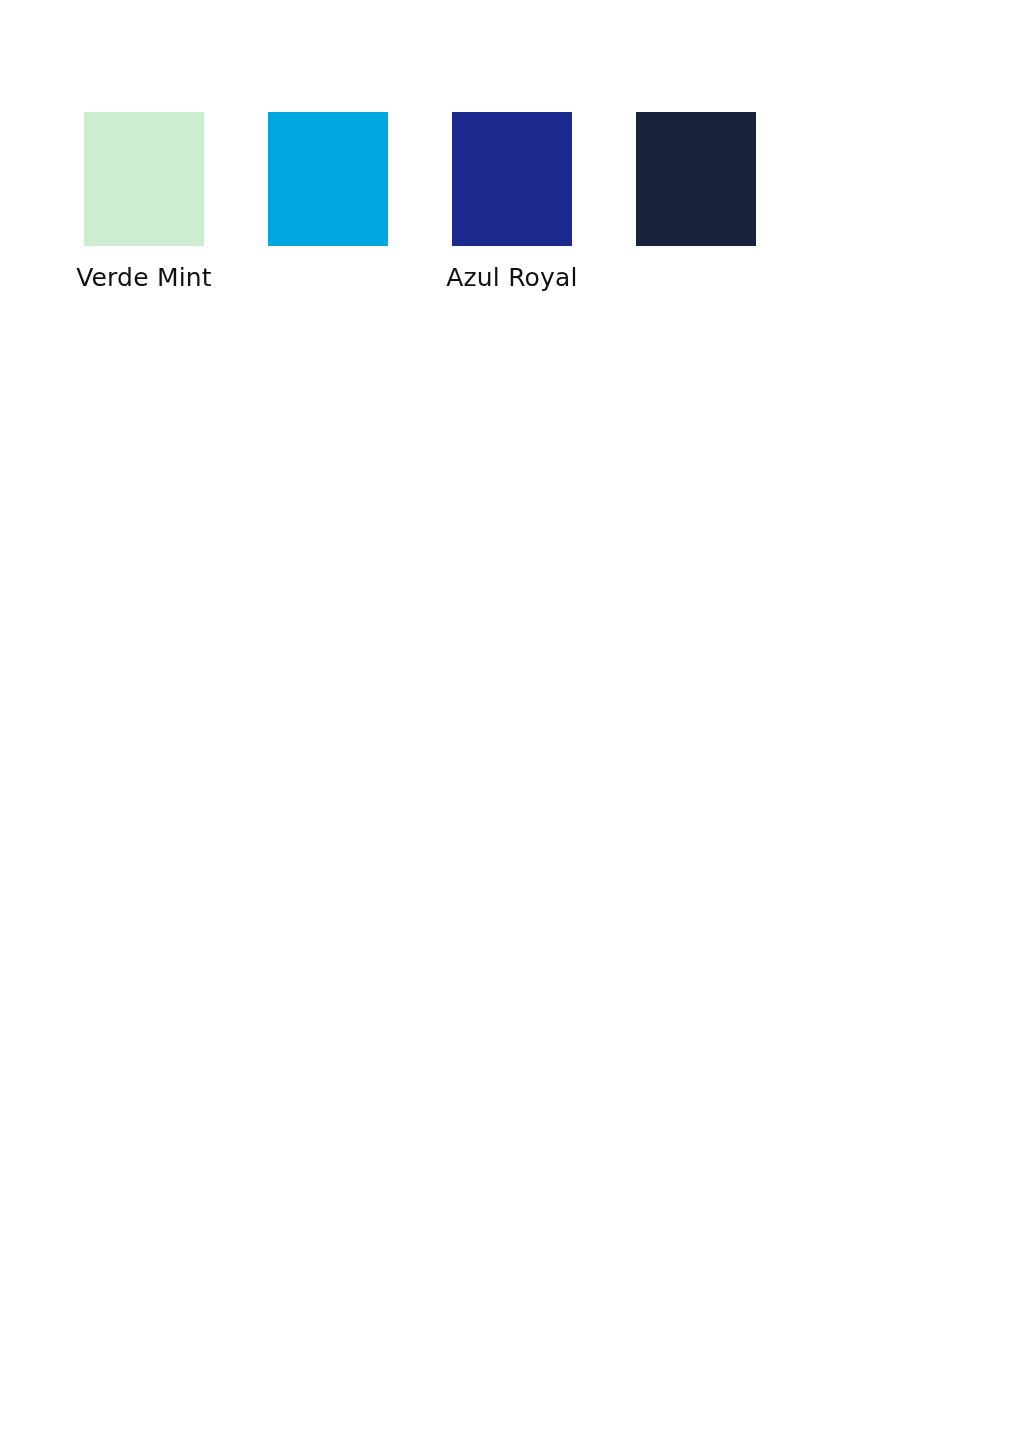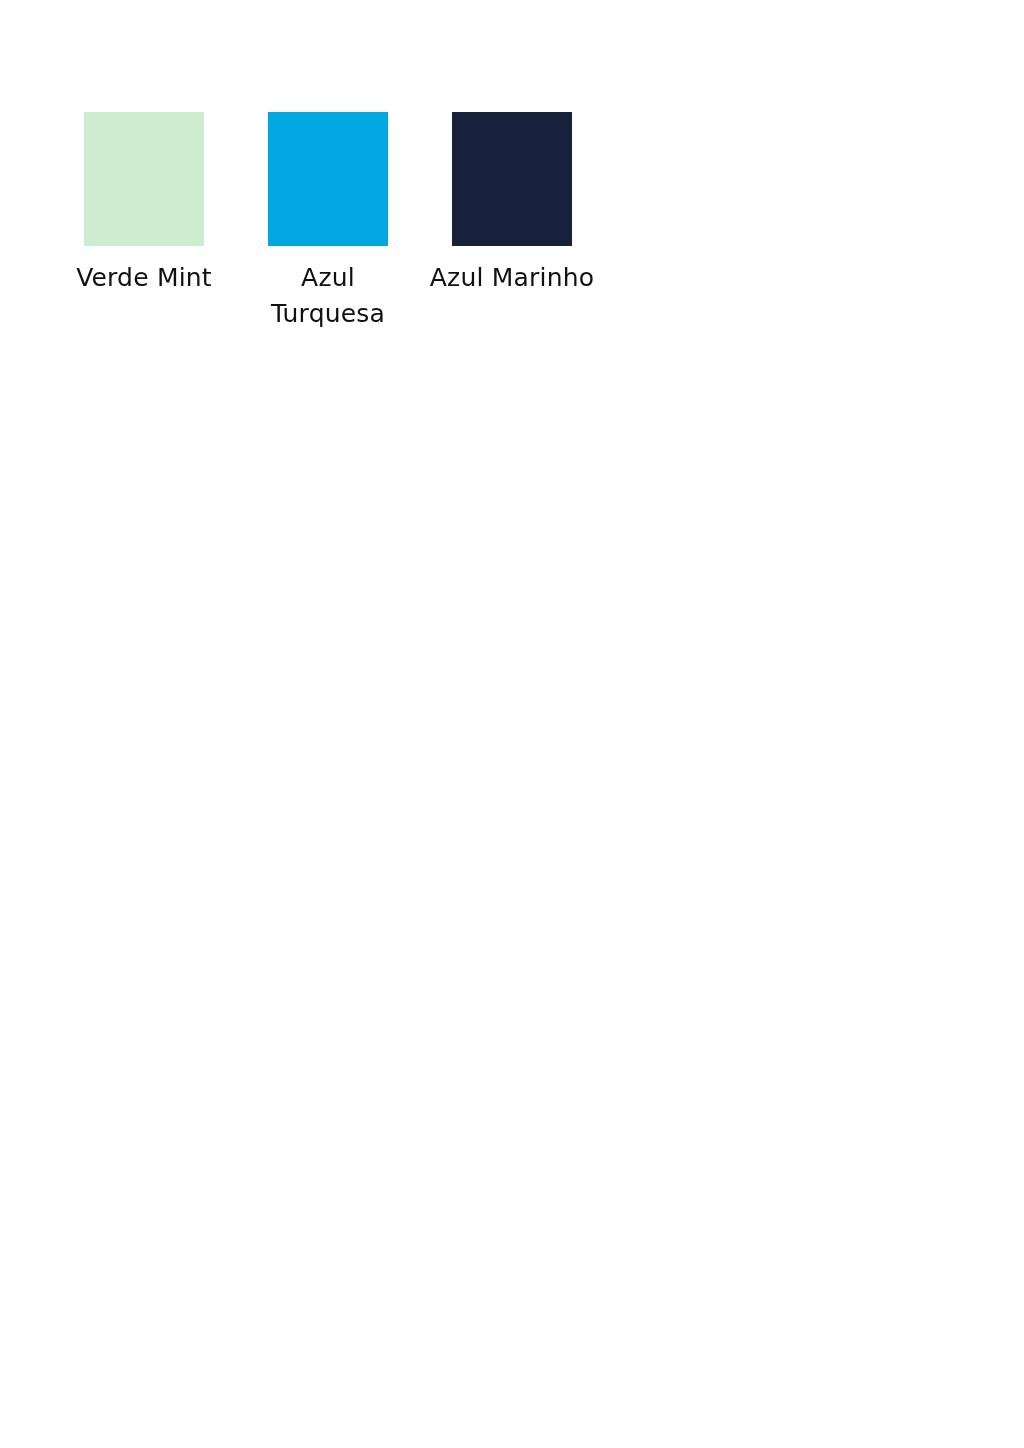--- a/index.html
+++ b/index.html
@@ -54,22 +54,24 @@
 <div class="swatch-row">
 
   <div class="swatch-cell">
     <span class="swatch-chip" style="background-color: rgb(205, 237, 208);"></span>
     <span class="swatch-label">Verde Mint</span>
   </div>
 
 
   <div class="swatch-cell">
     <span class="swatch-chip" style="background-color: rgb(0, 167, 225);"></span>
-    <span class="swatch-label">Azul Turquesa</span>
   </div>
 
+  <div class="swatch-cell">
+    <span class="swatch-chip" style="background-color: rgb(28, 42, 143);"></span>
+    <span class="swatch-label">Azul Royal</span>
+  </div>
 
   <div class="swatch-cell">
     <span class="swatch-chip" style="background-color: rgb(23, 33, 60);"></span>
-    <span class="swatch-label">Azul Marinho</span>
   </div>
 
 </div>
 
 </body></html>

